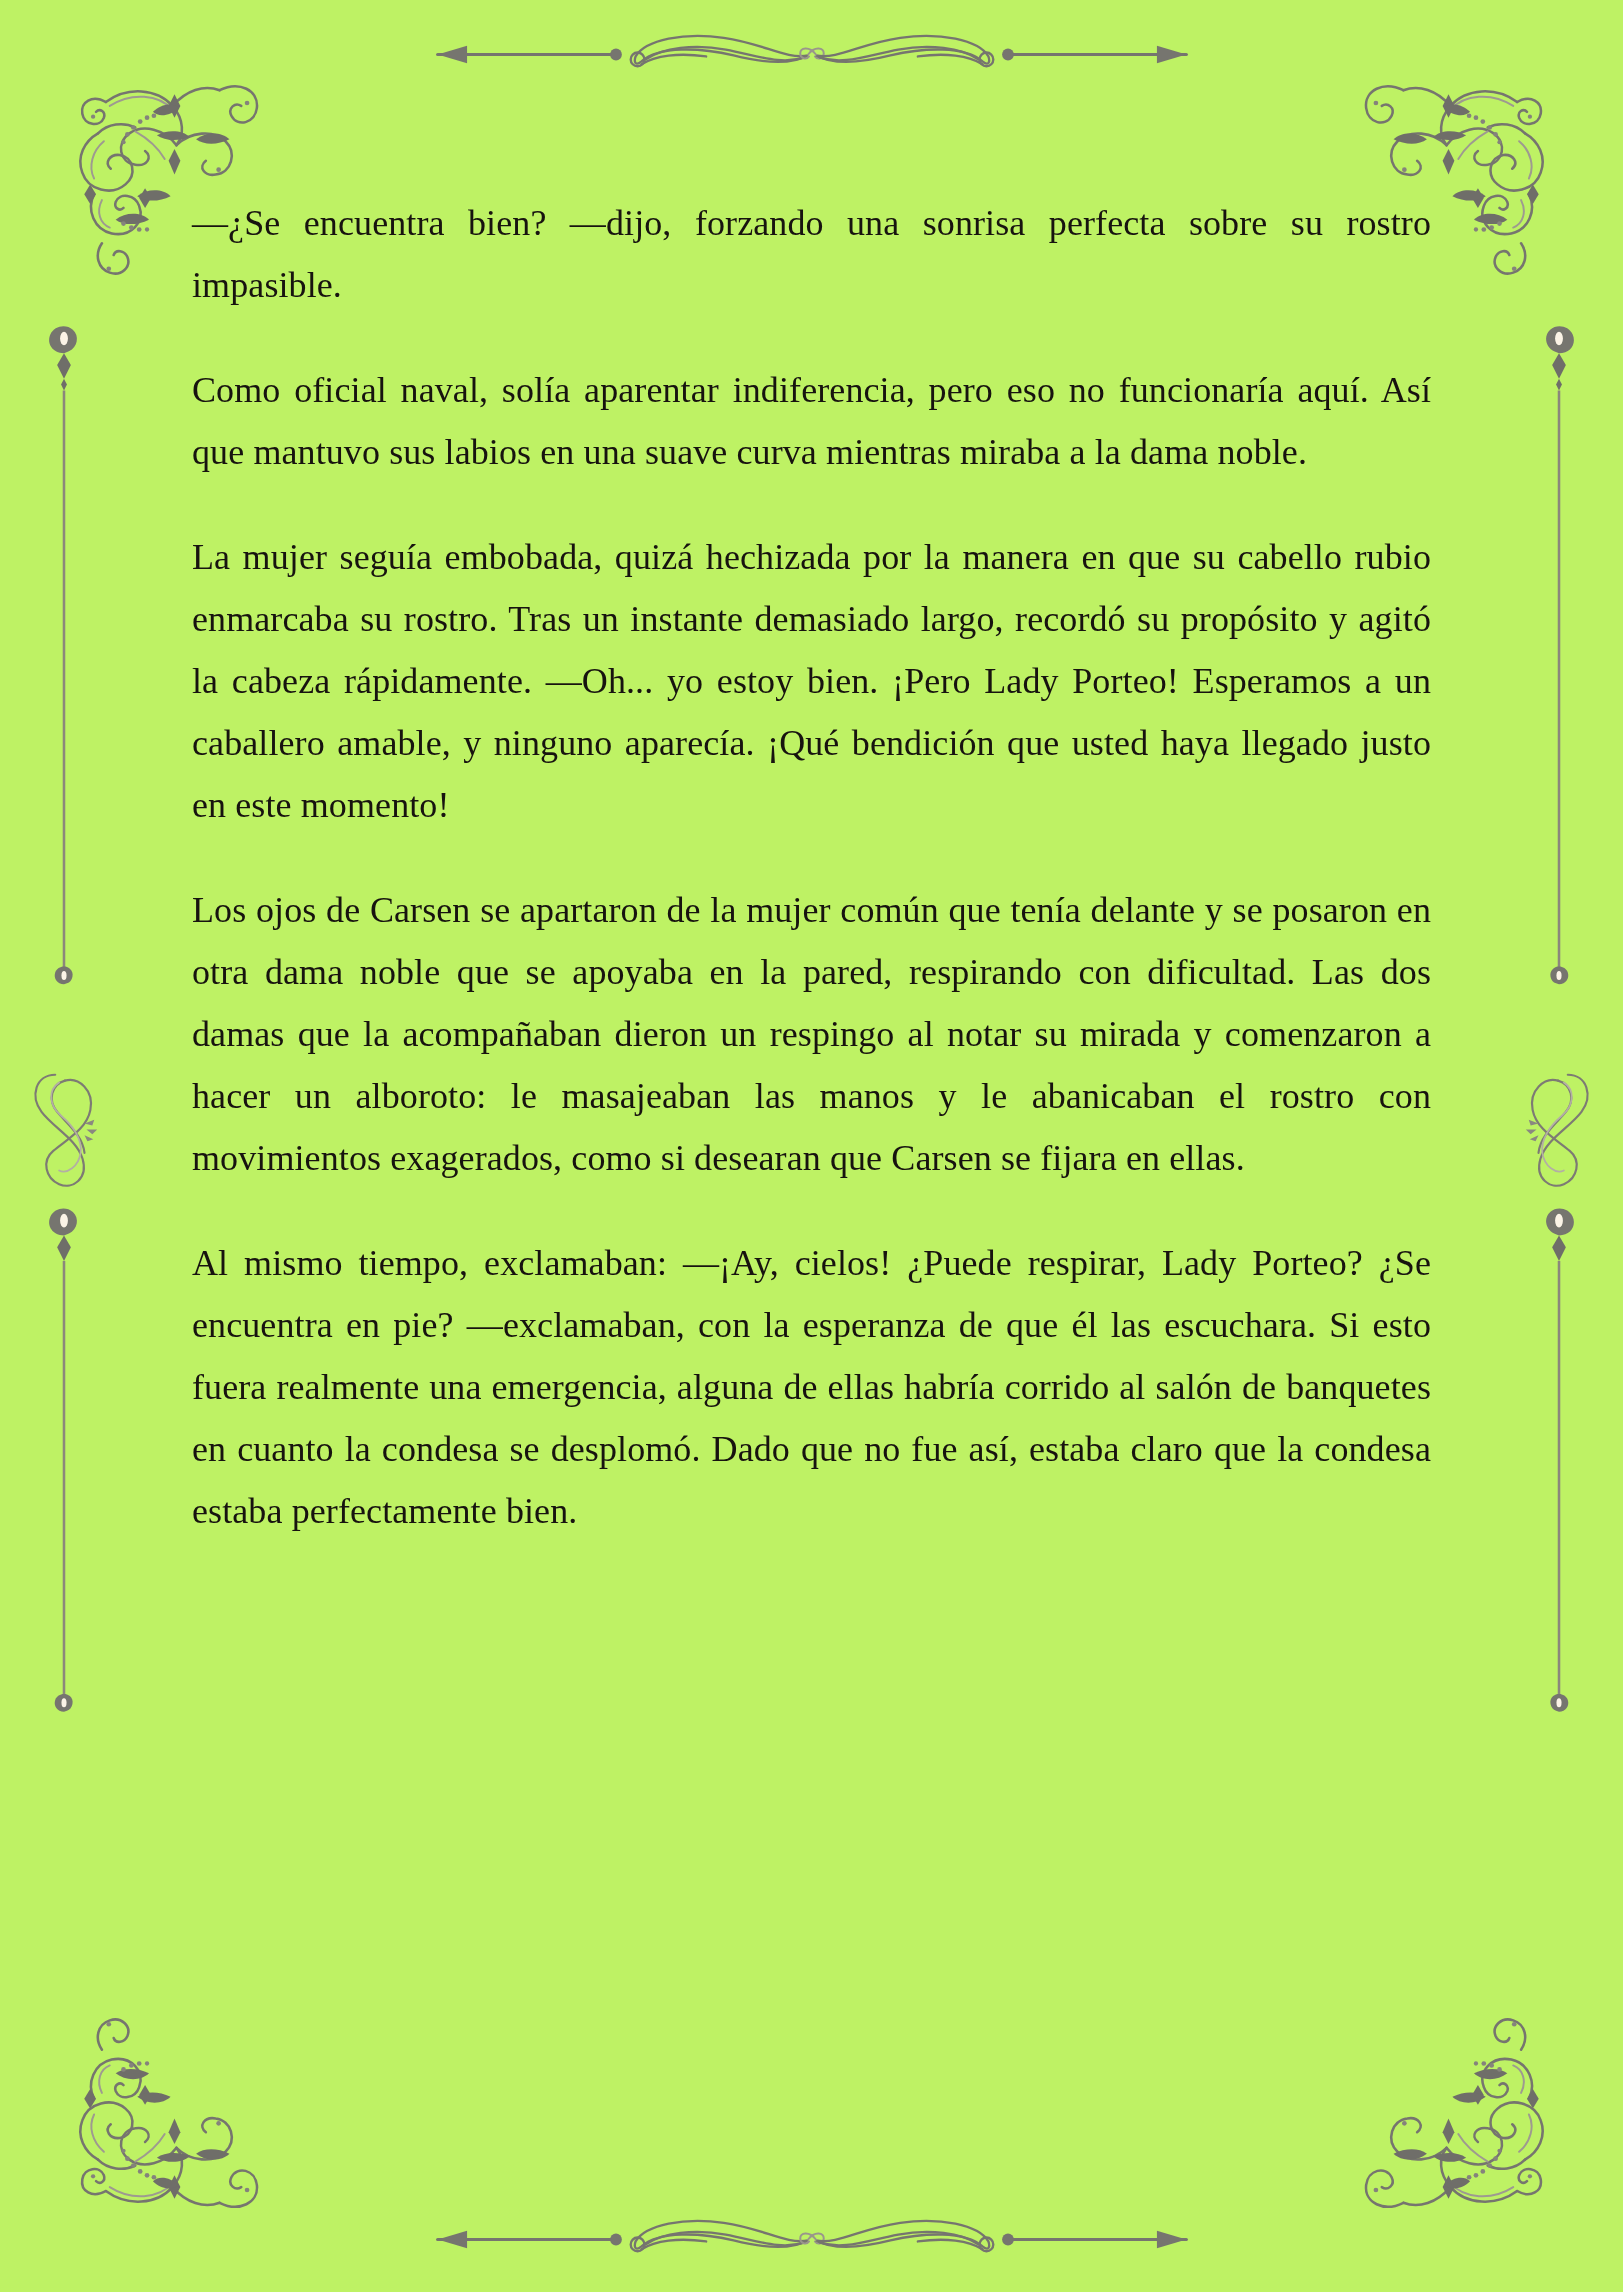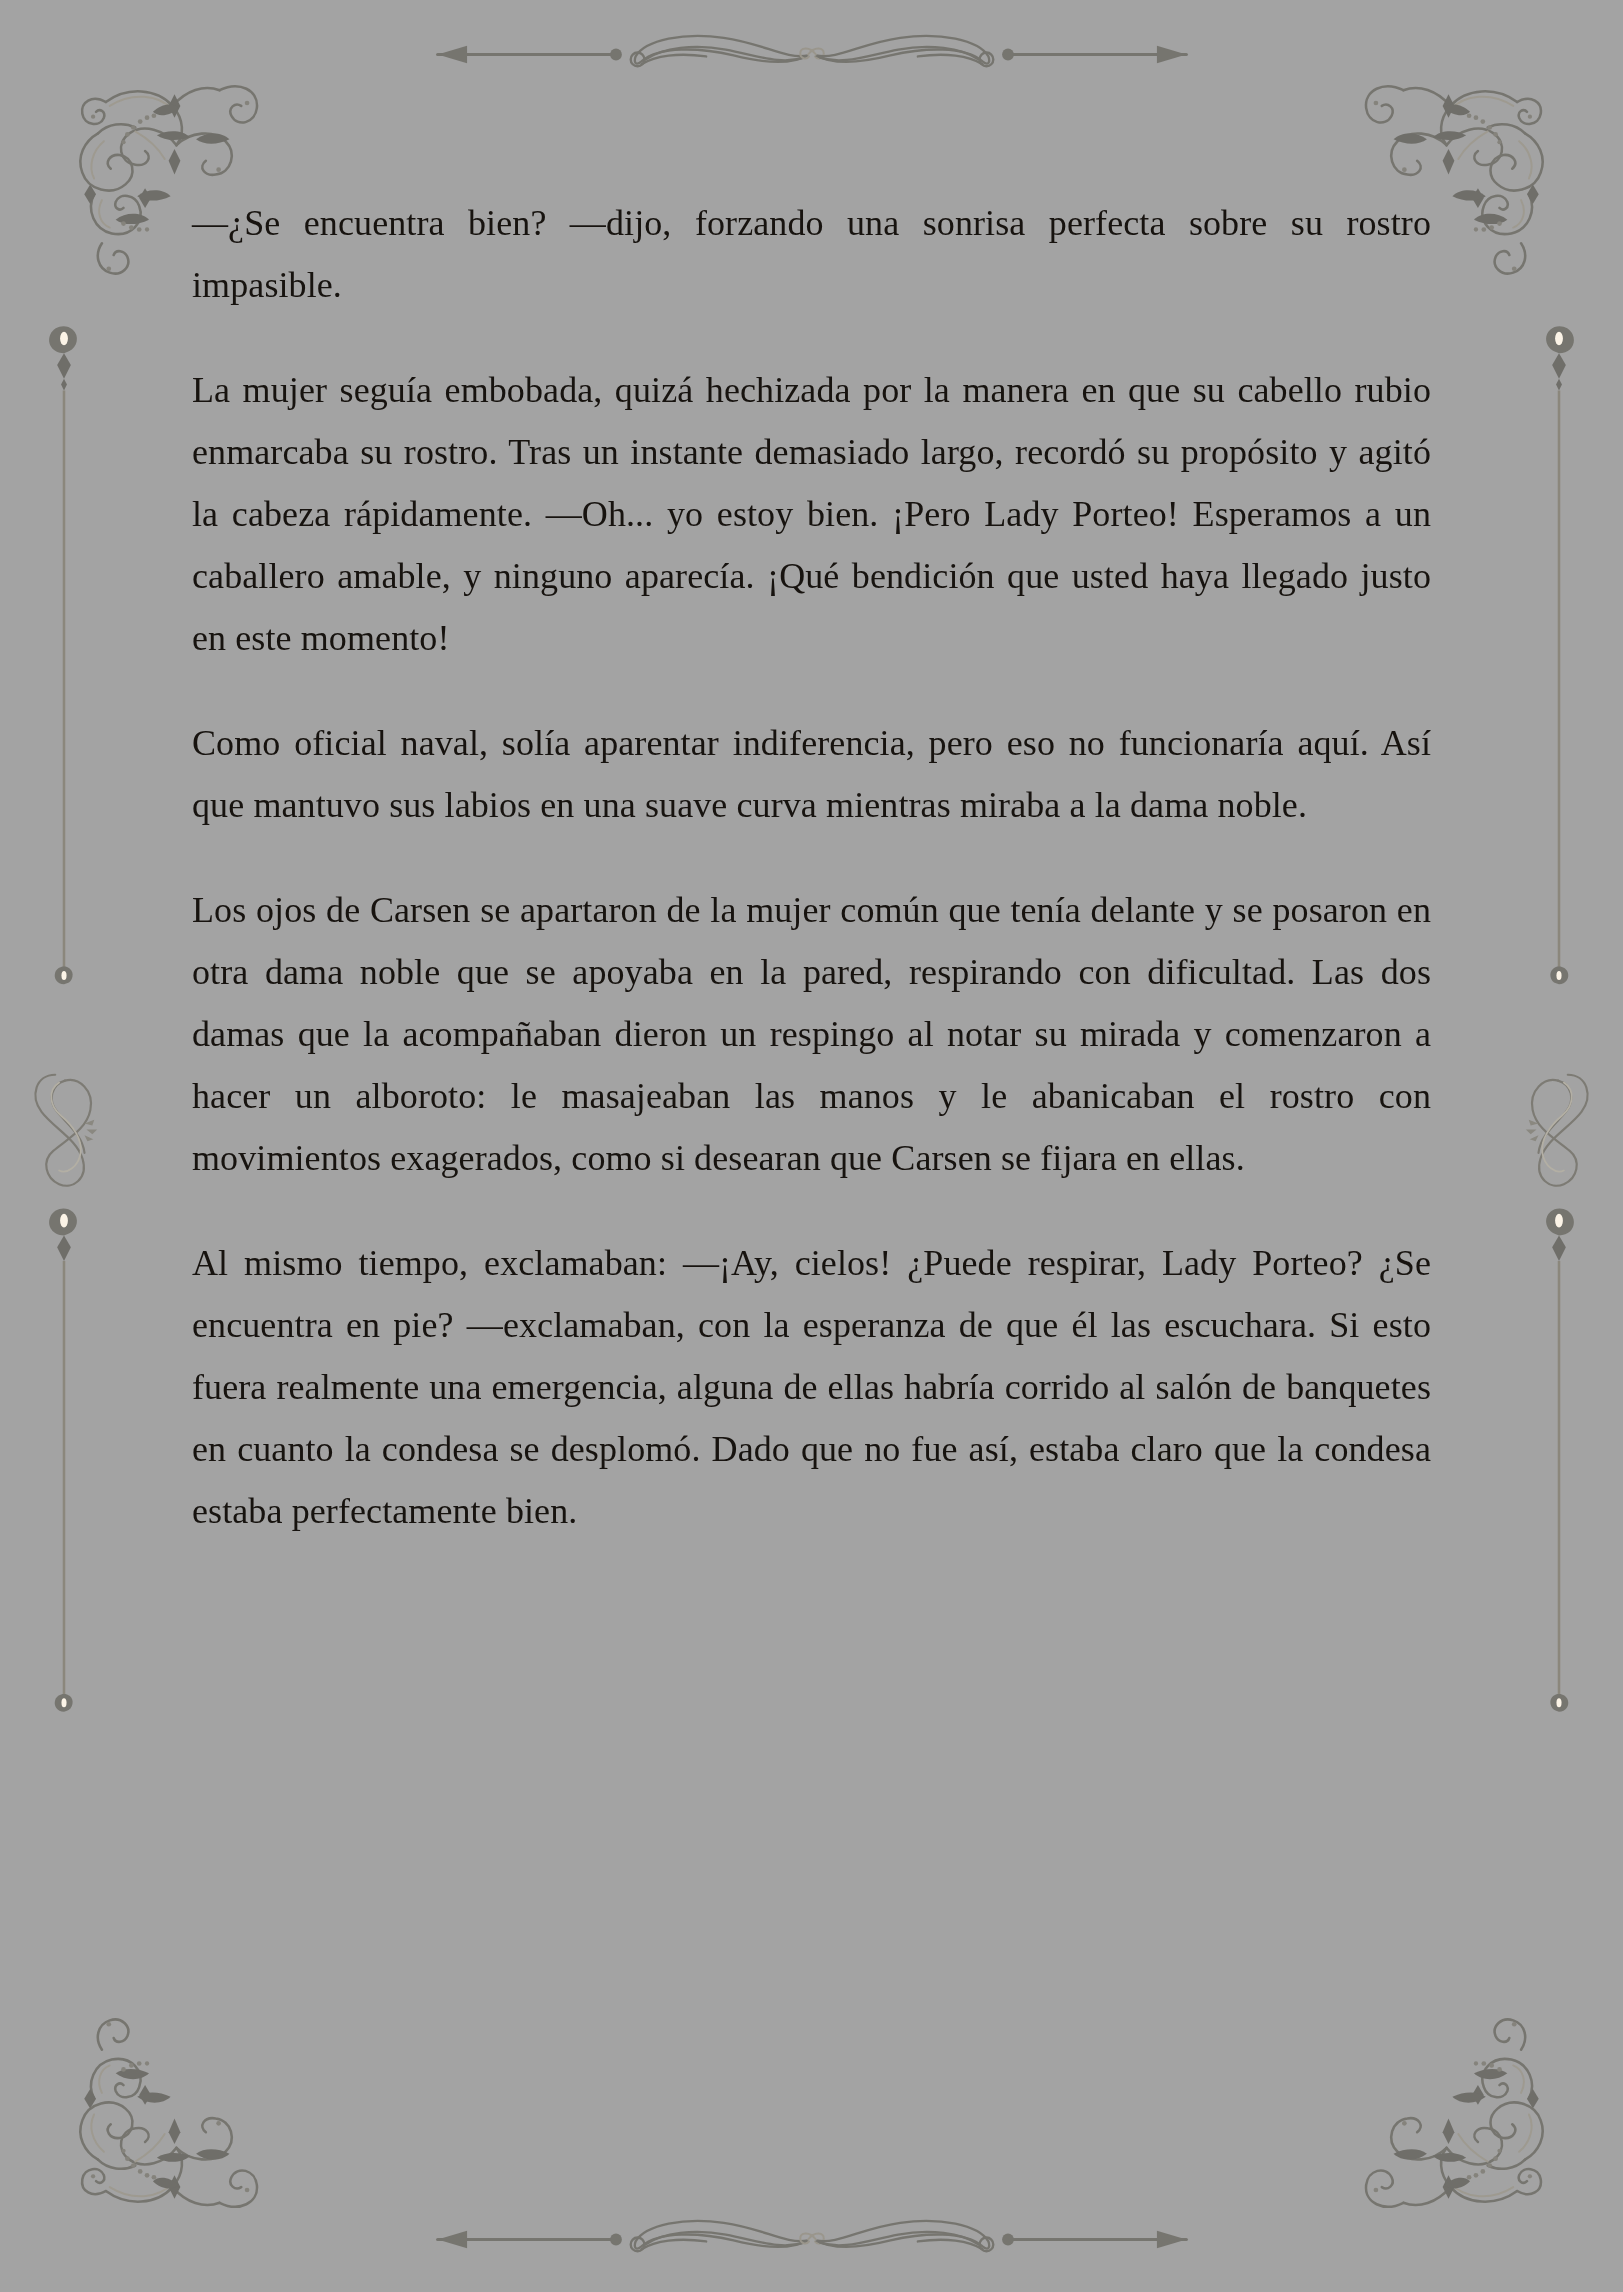--- a/index.html
+++ b/index.html
@@ -11,21 +11,21 @@
     height: 2293px;
     background: #fbf3e6;
     font-family: "Liberation Serif", "DejaVu Serif", serif;
     overflow: hidden;
     position: relative;
   }
 
   .page {
     position: absolute;
     inset: 0;
-    background: #a3a3a3;
+    background: #bef264;
   }
 
   
   .corner {
     position: absolute;
     width: 255px;
     height: 255px;
     pointer-events: none;
   }
   .corner svg { width: 100%; height: 100%; display: block; }
@@ -432,20 +432,20 @@
       <g fill="#8a8880">
         <path d="M64 66 L 74 62 L 72 68 Z"></path>
         <path d="M66 72 L 77 72 L 72 77 Z"></path>
         <path d="M64 78 L 73 82 L 67 84 Z"></path>
       </g>
     </svg>
   </div>
 
   <div class="content">
     <p class="para">—¿Se encuentra bien? —dijo, forzando una sonrisa perfecta sobre su rostro impasible.</p>
+    <p class="para">Como oficial naval, solía aparentar indiferencia, pero eso no funcionaría aquí. Así que mantuvo sus labios en una suave curva mientras miraba a la dama noble.</p>
     <p class="para">La mujer seguía embobada, quizá hechizada por la manera en que su cabello rubio enmarcaba su rostro. Tras un instante demasiado largo, recordó su propósito y agitó la cabeza rápidamente. —Oh... yo estoy bien. ¡Pero Lady Porteo! Esperamos a un caballero amable, y ninguno aparecía. ¡Qué bendición que usted haya llegado justo en este momento!</p>
-    <p class="para">Como oficial naval, solía aparentar indiferencia, pero eso no funcionaría aquí. Así que mantuvo sus labios en una suave curva mientras miraba a la dama noble.</p>
     <p class="para">Los ojos de Carsen se apartaron de la mujer común que tenía delante y se posaron en otra dama noble que se apoyaba en la pared, respirando con dificultad. Las dos damas que la acompañaban dieron un respingo al notar su mirada y comenzaron a hacer un alboroto: le masajeaban las manos y le abanicaban el rostro con movimientos exagerados, como si desearan que Carsen se fijara en ellas.</p>
     <p class="para">Al mismo tiempo, exclamaban: —¡Ay, cielos! ¿Puede respirar, Lady Porteo? ¿Se encuentra en pie? —exclamaban, con la esperanza de que él las escuchara. Si esto fuera realmente una emergencia, alguna de ellas habría corrido al salón de banquetes en cuanto la condesa se desplomó. Dado que no fue así, estaba claro que la condesa estaba perfectamente bien.</p>
   </div>
 
 </div>
 
 
 </body></html>

